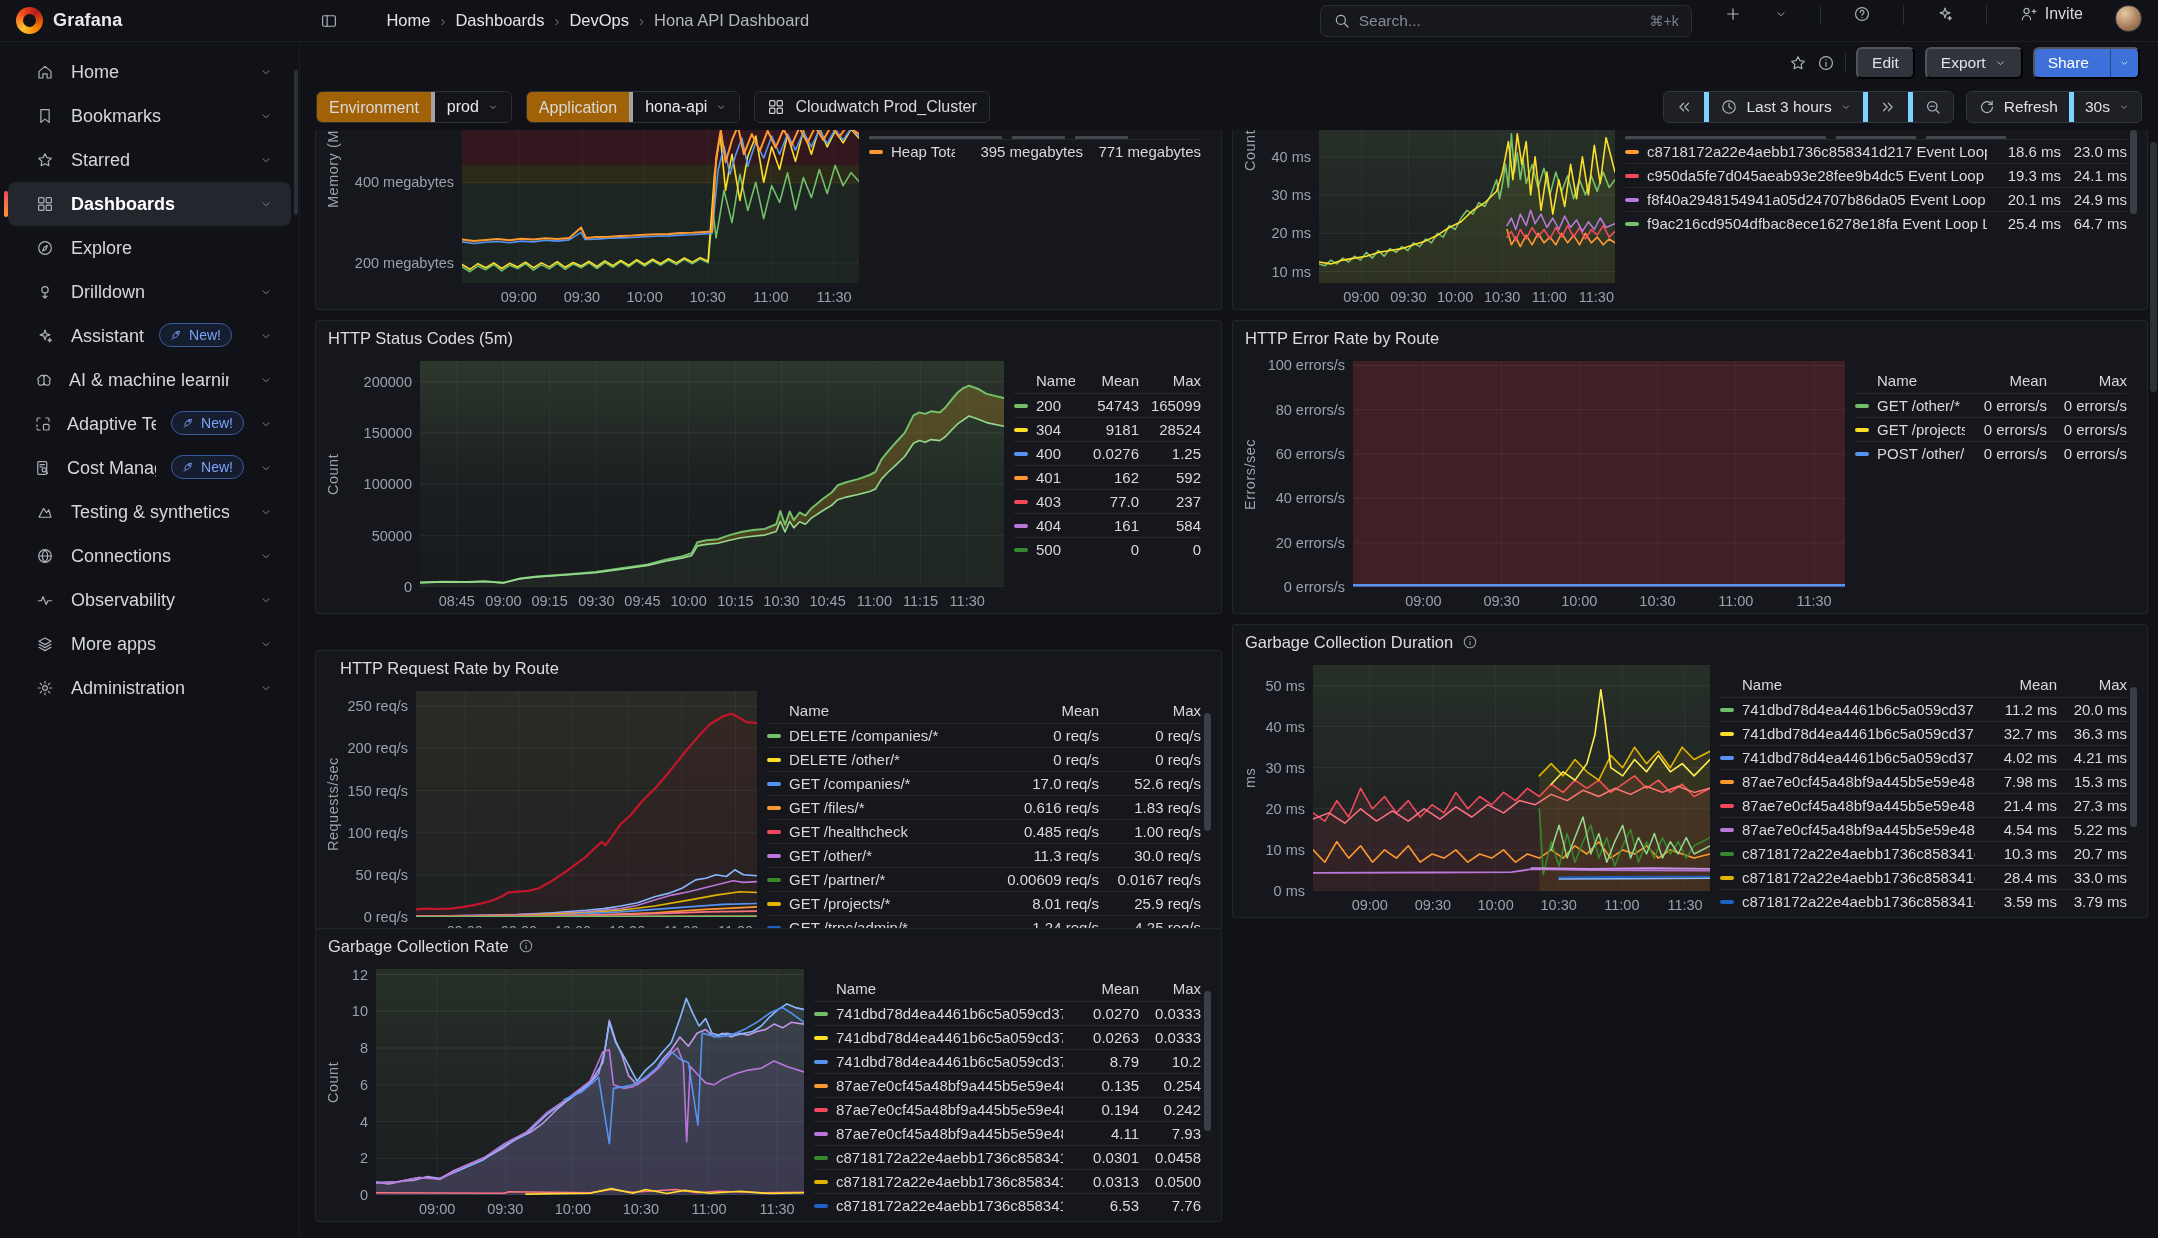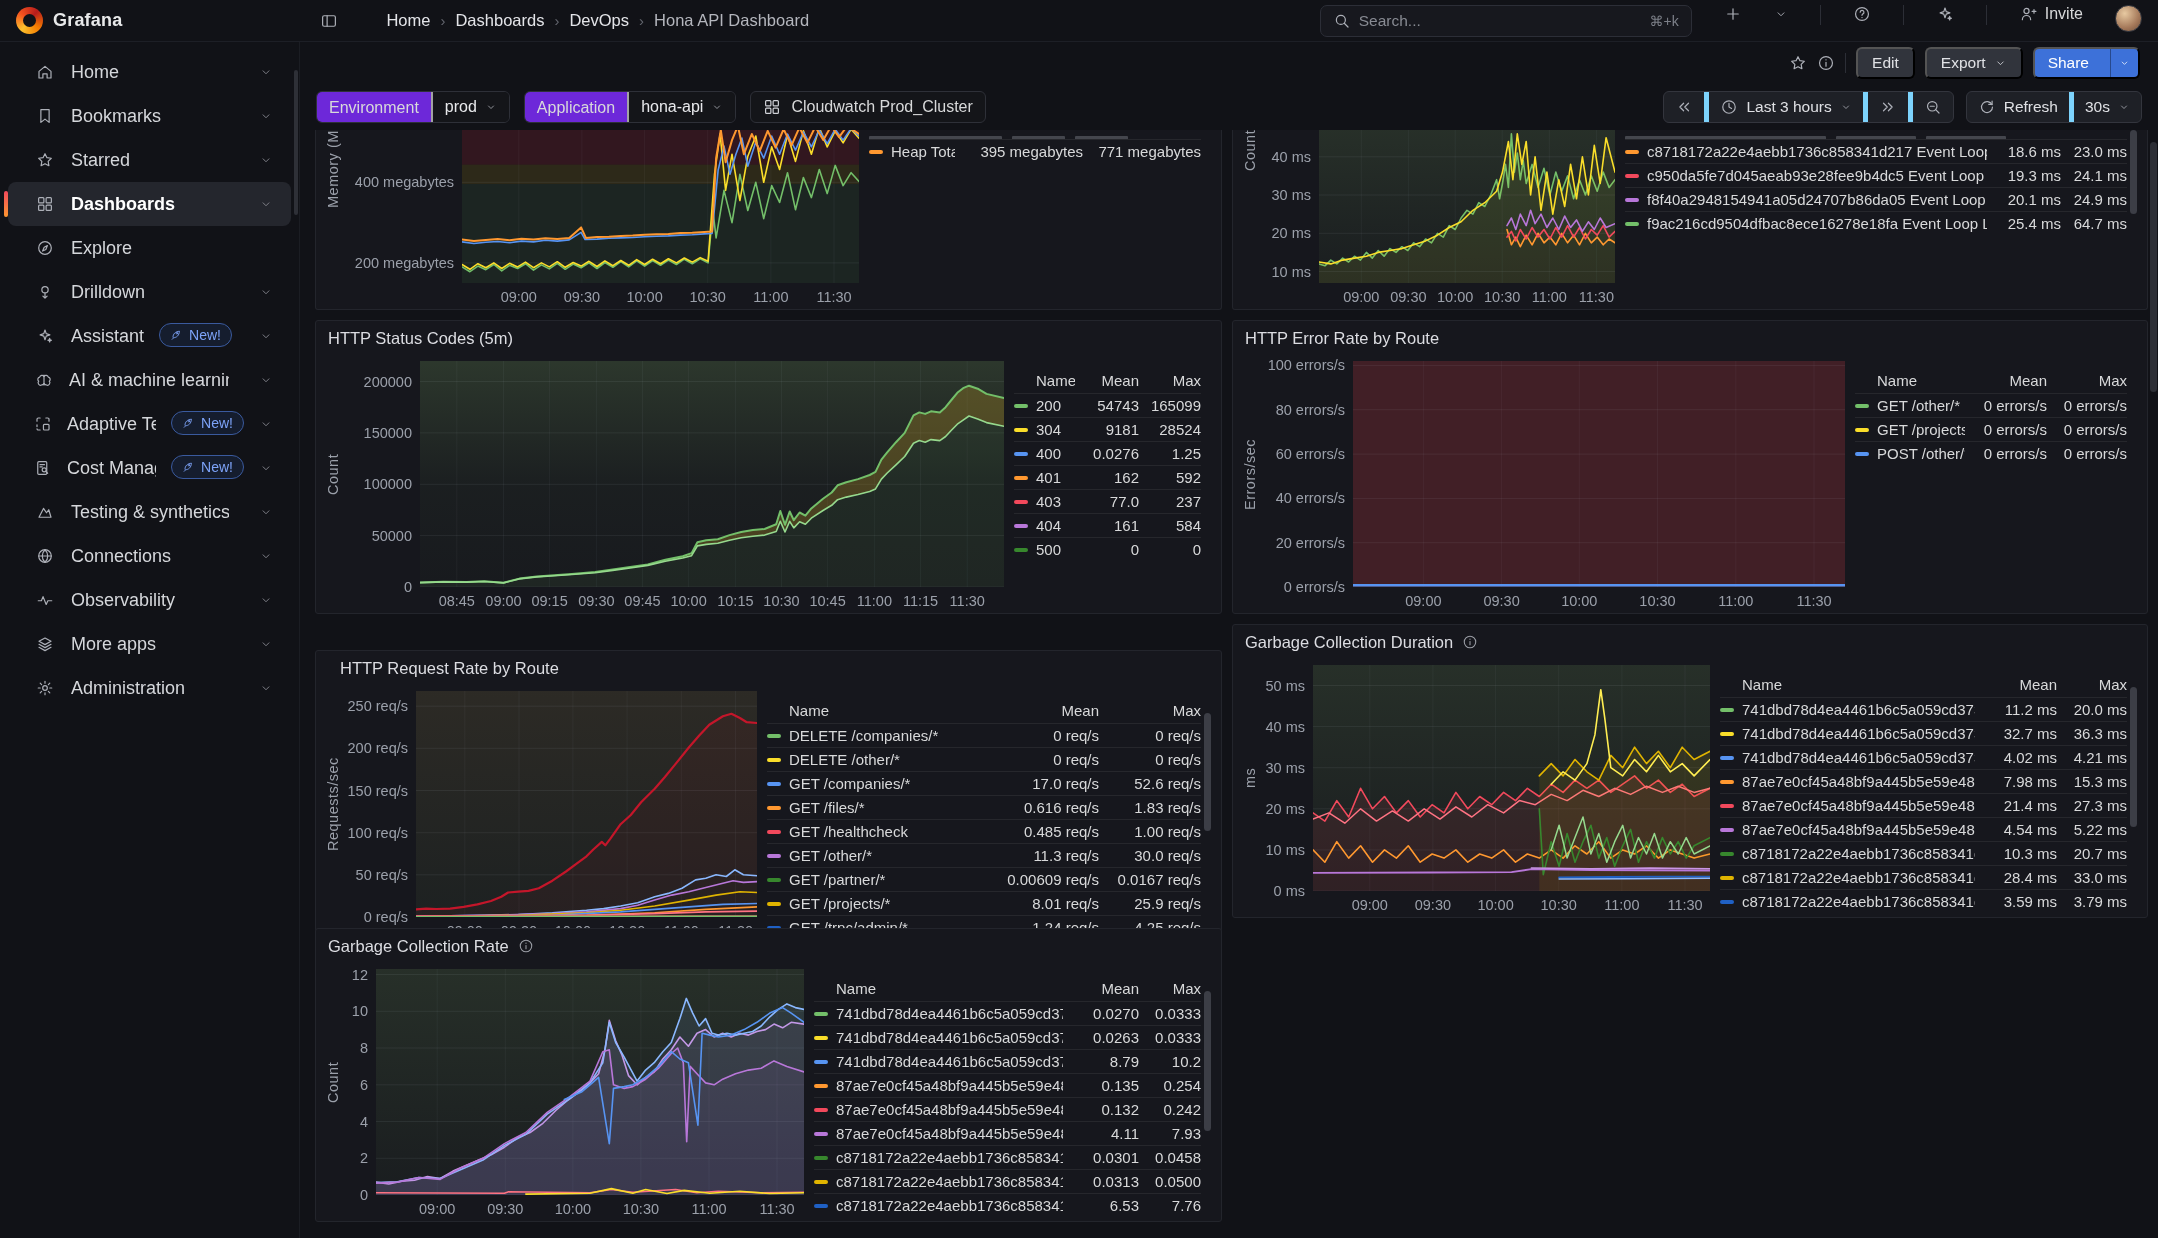--- a/index.html
+++ b/index.html
@@ -44,22 +44,22 @@
   .main{position:absolute;left:300px;top:42px;right:0;bottom:0;}
   .toolbar{position:absolute;top:0;left:0;right:0;height:42px;display:flex;align-items:center;justify-content:flex-end;gap:10px;padding:0 18px;}
   .tb-ic{cursor:pointer;}
   .btn{height:32px;display:inline-flex;align-items:center;gap:8px;padding:0 14px;border-radius:6px;font-size:15.5px;font-weight:500;color:#e0e1e5;background:#31343c;cursor:pointer;white-space:nowrap;}
   .btn .ic{color:#cfd1d6;}
   .share{background:#3d71d9;color:#fff;padding:0;overflow:hidden;}
   .share .seg{padding:0 13px;display:flex;align-items:center;height:100%;}
   .share .seg.car{border-left:1px solid rgba(0,0,0,.35);padding:0 8px;}
   .controls{position:absolute;top:44px;left:0;right:0;height:42px;display:flex;align-items:center;padding:0 16px;gap:14px;}
   .varchip{display:flex;height:32px;border:1px solid #2e3038;border-radius:6px;overflow:hidden;font-size:16px;cursor:pointer;}
-  .varchip .vl{background:#6d28d9;display:flex;align-items:center;padding:16px 12px;color:#d8d9da;}
-  .varchip .vv{background:#141519;display:flex;align-items:center;gap:8px;padding:0 12px;color:#e8e9ec;border-left:2px solid #a3a3a3;}
+  .varchip .vl{background:#a16207;display:flex;align-items:center;padding:16px 12px;color:#d8d9da;}
+  .varchip .vv{background:#141519;display:flex;align-items:center;gap:8px;padding:0 12px;color:#e8e9ec;border-left:4px solid #a3a3a3;}
   .dschip{display:flex;align-items:center;gap:10px;height:32px;border:1px solid #2e3038;border-radius:6px;background:#141519;padding:0 12px;font-size:16px;cursor:pointer;}
   .ctr-right{margin-left:auto;display:flex;align-items:center;gap:12px;}
   .tgroup{display:flex;height:32px;border:1px solid #33353d;border-radius:6px;overflow:hidden;background:#1e2026;}
   .tseg{display:flex;align-items:center;gap:8px;padding:0 11px;border-left:5px solid #7dd3fc;font-size:15.5px;cursor:pointer;color:#dfe0e4;}
   .tseg:first-child{border-left:none;}
 
   
   .canvas{position:absolute;top:88px;left:0;right:0;bottom:0;overflow:hidden;}
   .panel{position:absolute;background:#16171d;border:1px solid #23252c;border-radius:3px;}
   .panel.r1{border-top:none;border-radius:0 0 3px 3px;}
@@ -1183,21 +1183,21 @@
             </div>
             <div class="lrow">
               <span class="sw" style="background:#FF9830"></span>
               <span class="lname">87ae7e0cf45a48bf9a445b5e59e4850a</span>
               <span class="lval" style="width:76px">0.135</span>
               <span class="lval" style="width:62px">0.254</span>
             </div>
             <div class="lrow">
               <span class="sw" style="background:#F2495C"></span>
               <span class="lname">87ae7e0cf45a48bf9a445b5e59e4850a</span>
-              <span class="lval" style="width:76px">0.132</span>
+              <span class="lval" style="width:76px">0.194</span>
               <span class="lval" style="width:62px">0.242</span>
             </div>
             <div class="lrow">
               <span class="sw" style="background:#B877D9"></span>
               <span class="lname">87ae7e0cf45a48bf9a445b5e59e4850a</span>
               <span class="lval" style="width:76px">4.11</span>
               <span class="lval" style="width:62px">7.93</span>
             </div>
             <div class="lrow">
               <span class="sw" style="background:#37872D"></span>

